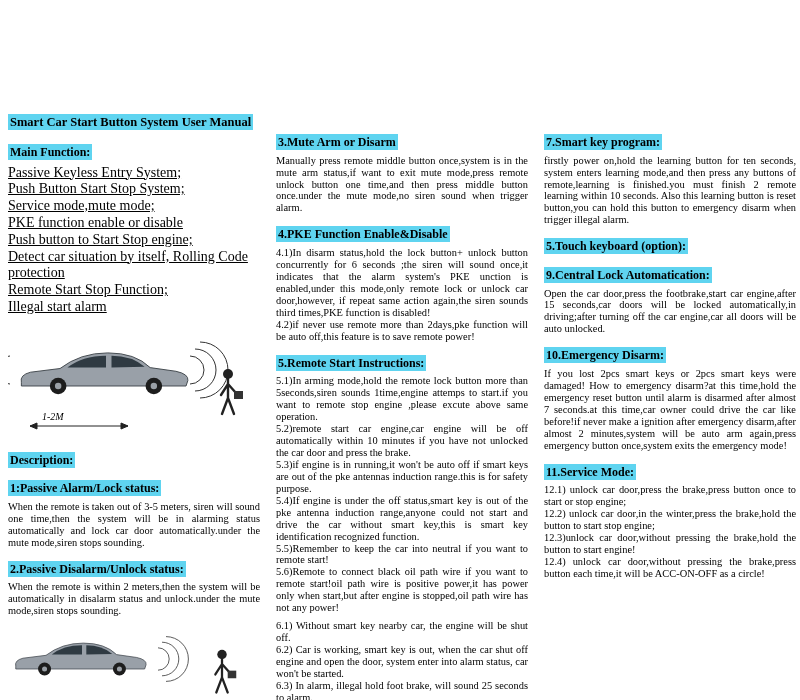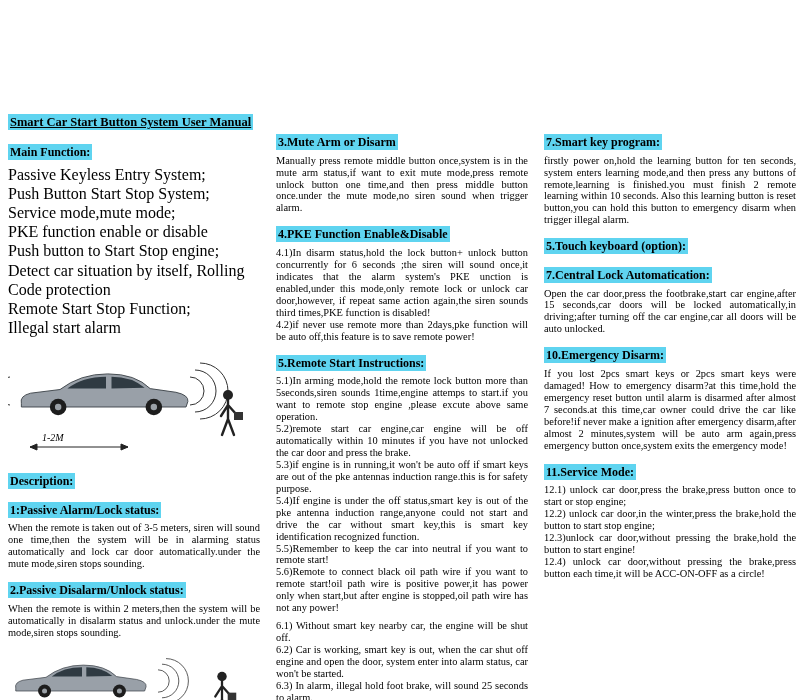--- a/index.html
+++ b/index.html
@@ -25,34 +25,33 @@
     font-size:12px;
     padding:1px 2px;
     display:inline;
     line-height:1.3;
   }
   .title-wrap { margin:0 0 12px 0; }
   .title {
     background:var(--hl);
     font-weight:bold;
     font-size:12.5px;
-    text-decoration:underline;
     padding:1px 2px;
     text-align:right;
   }
   .body {
     margin:0 0 6px 0;
     font-size:10.4px;
     line-height:1.15;
     text-align:justify;
     white-space:pre-line;
     font-family:Liberation Serif, serif;
   }
   .fn-list { margin:2px 0 6px 0; }
-  .fn-line { font-size:16px; line-height:1.2; }
+  .fn-line { font-size:14px; line-height:1.2;text-decoration:underline; }
 
   .illus { display:block; margin:4px 0 2px 0; }
   .dist-label { font-style:italic; font-size:10px; }
 </style>
 </head>
 <body>
 
 <div class="page">
 
   <div class="col col1">
@@ -210,21 +209,21 @@
     </section>
 
     <section>
       <div class="hwrap">
         <span class="hl">5.Touch keyboard (option):</span>
       </div>
     </section>
 
     <section>
       <div class="hwrap">
-        <span class="hl">7.Central Lock Automatication:</span>
+        <span class="hl">9.Central Lock Automatication:</span>
       </div>
       <p class="body">Open the car door,press the footbrake,start car engine,after 15 seconds,car doors will be locked automatically,in driving;after turning off the car engine,car all doors will be auto unlocked.</p>
     </section>
 
     <section>
       <div class="hwrap">
         <span class="hl">10.Emergency Disarm:</span>
       </div>
       <p class="body">If you lost 2pcs smart keys or 2pcs smart keys were damaged! How to emergency disarm?at this time,hold the emergency reset button until alarm is disarmed after almost 7 seconds.at this time,car owner could drive the car like before!if never make a ignition after emergency disarm,after almost 2 minutes,system will be auto arm again,press emergency button once,system exits the emergency mode!</p>
     </section>

